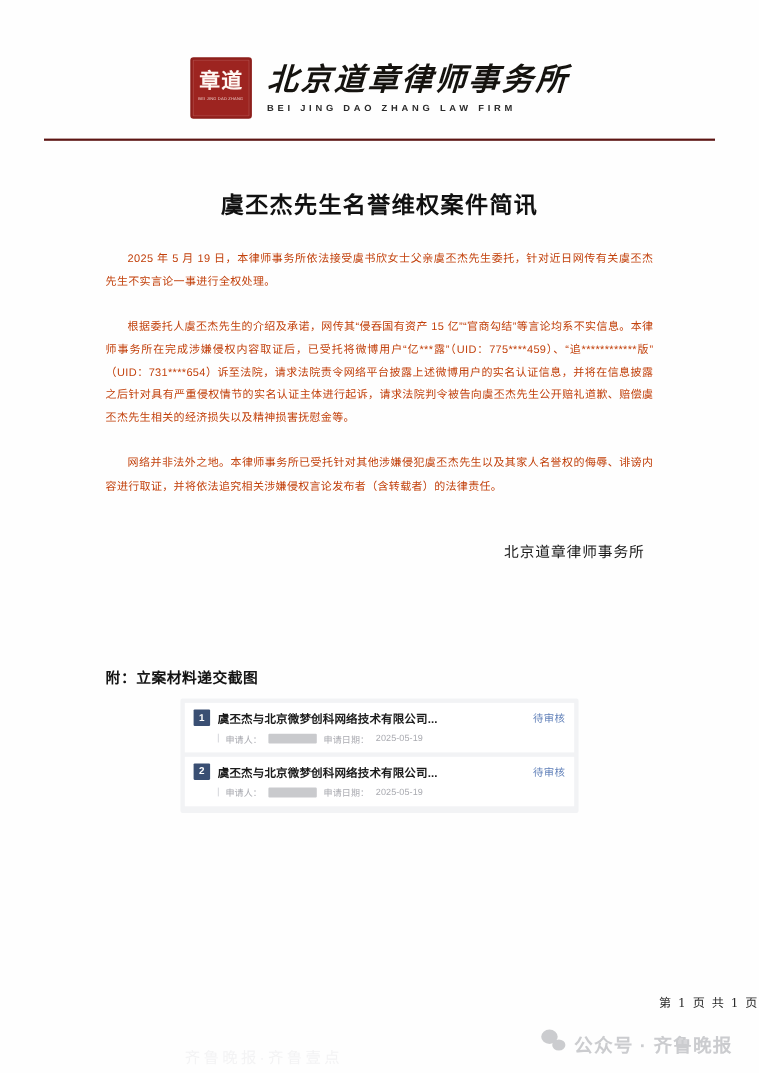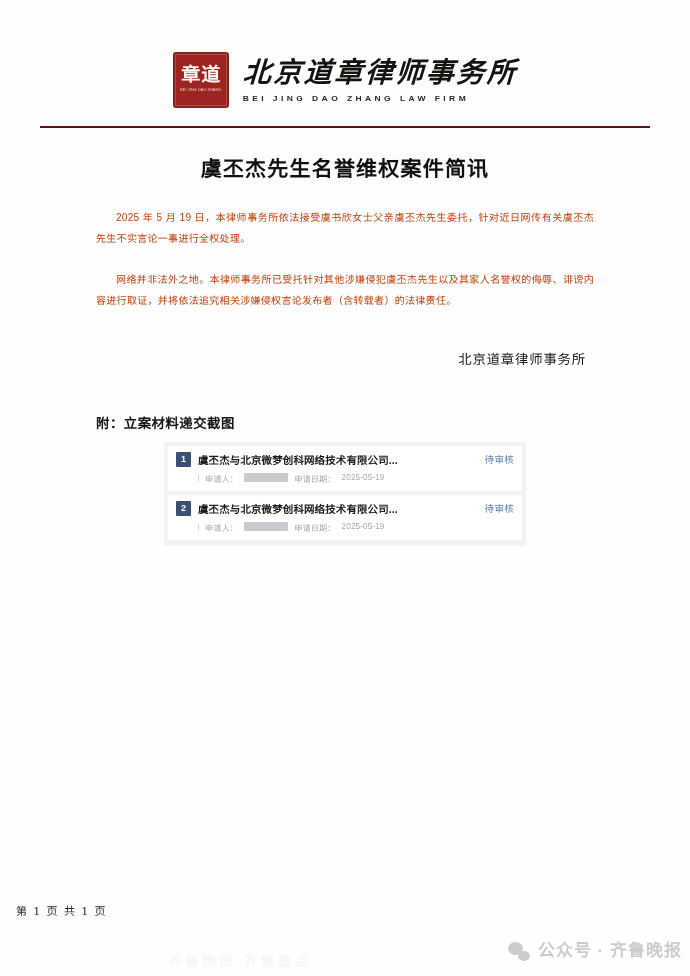--- a/index.html
+++ b/index.html
@@ -92,21 +92,21 @@
   }
 
   .rule {
     margin: 18px 40px 0 40px;
     height: 2px;
     background: #5d1513;
   }
 
   
   .doc-title {
-    margin-top: 24px;
+    margin-top: 42px;
     text-align: center;
     font-size: 21px;
     font-weight: 700;
     letter-spacing: 1.2px;
     color: #111111;
     font-family: "DejaVu Sans", "Liberation Sans", sans-serif;
   }
 
   
   .body-copy {
@@ -128,21 +128,21 @@
     margin: 34px 104px 0 0;
     text-align: right;
     font-size: 13.4px;
     line-height: 2.1;
     letter-spacing: .8px;
     color: #1a1a1a;
   }
 
   
   .attach-label {
-    margin: 38px 0 0 96px;
+    margin: 89px 0 0 96px;
     font-size: 13.4px;
     font-weight: 700;
     letter-spacing: .5px;
     color: #141414;
   }
 
   .capture {
     margin: 10px 0 0 164px;
     width: 362px;
     background: #f2f3f5;
@@ -211,37 +211,37 @@
     width: 44px;
     height: 9px;
     background: #c9cacd;
     border-radius: 1px;
     vertical-align: middle;
   }
 
   
   .footer {
     position: absolute;
-    left: 16px;
+    left: 0;
     right: 0;
     top: 902px;
-    text-align: left;
+    text-align: right;
     font-size: 11px;
     color: #2b2b2b;
     letter-spacing: 1.4px;
     font-family: "DejaVu Serif", "Liberation Serif", serif;
   }
 
   
   .wm-main {
     position: absolute;
-    right: 8px;
+    right: 24px;
     top: 936px;
     display: flex;
-    align-items: flex-end;
+    align-items: flex-start;
     gap: 8px;
     color: #c9cacd;
     font-size: 17px;
     font-weight: 700;
     letter-spacing: 1px;
     opacity: .95;
   }
   .wm-icon {
     width: 22px;
     height: 19px;
@@ -294,20 +294,21 @@
       <div class="firm-en">BEI JING DAO ZHANG LAW FIRM</div>
     </div>
   </div>
 
   <div class="rule"></div>
 
   <div class="doc-title">虞丕杰先生名誉维权案件简讯</div>
 
   <div class="body-copy">
     <p class="para">2025 年 5 月 19 日，本律师事务所依法接受虞书欣女士父亲虞丕杰先生委托，针对近日网传有关虞丕杰先生不实言论一事进行全权处理。</p>
+    <p class="para">根据委托人虞丕杰先生的介绍及承诺，网传其“侵吞国有资产 15 亿”“官商勾结”等言论均系不实信息。本律师事务所在完成涉嫌侵权内容取证后，已受托将微博用户“亿***露”（UID：775****459）、“追************版”（UID：731****654）诉至法院，请求法院责令网络平台披露上述微博用户的实名认证信息，并将在信息披露之后针对具有严重侵权情节的实名认证主体进行起诉，请求法院判令被告向虞丕杰先生公开赔礼道歉、赔偿虞丕杰先生相关的经济损失以及精神损害抚慰金等。</p>
     <p class="para">网络并非法外之地。本律师事务所已受托针对其他涉嫌侵犯虞丕杰先生以及其家人名誉权的侮辱、诽谤内容进行取证，并将依法追究相关涉嫌侵权言论发布者（含转载者）的法律责任。</p>
   </div>
 
   <div class="signature">
     <div>北京道章律师事务所</div>
   </div>
 
   <div class="attach-label">附：立案材料递交截图</div>
 
   <div class="capture">

